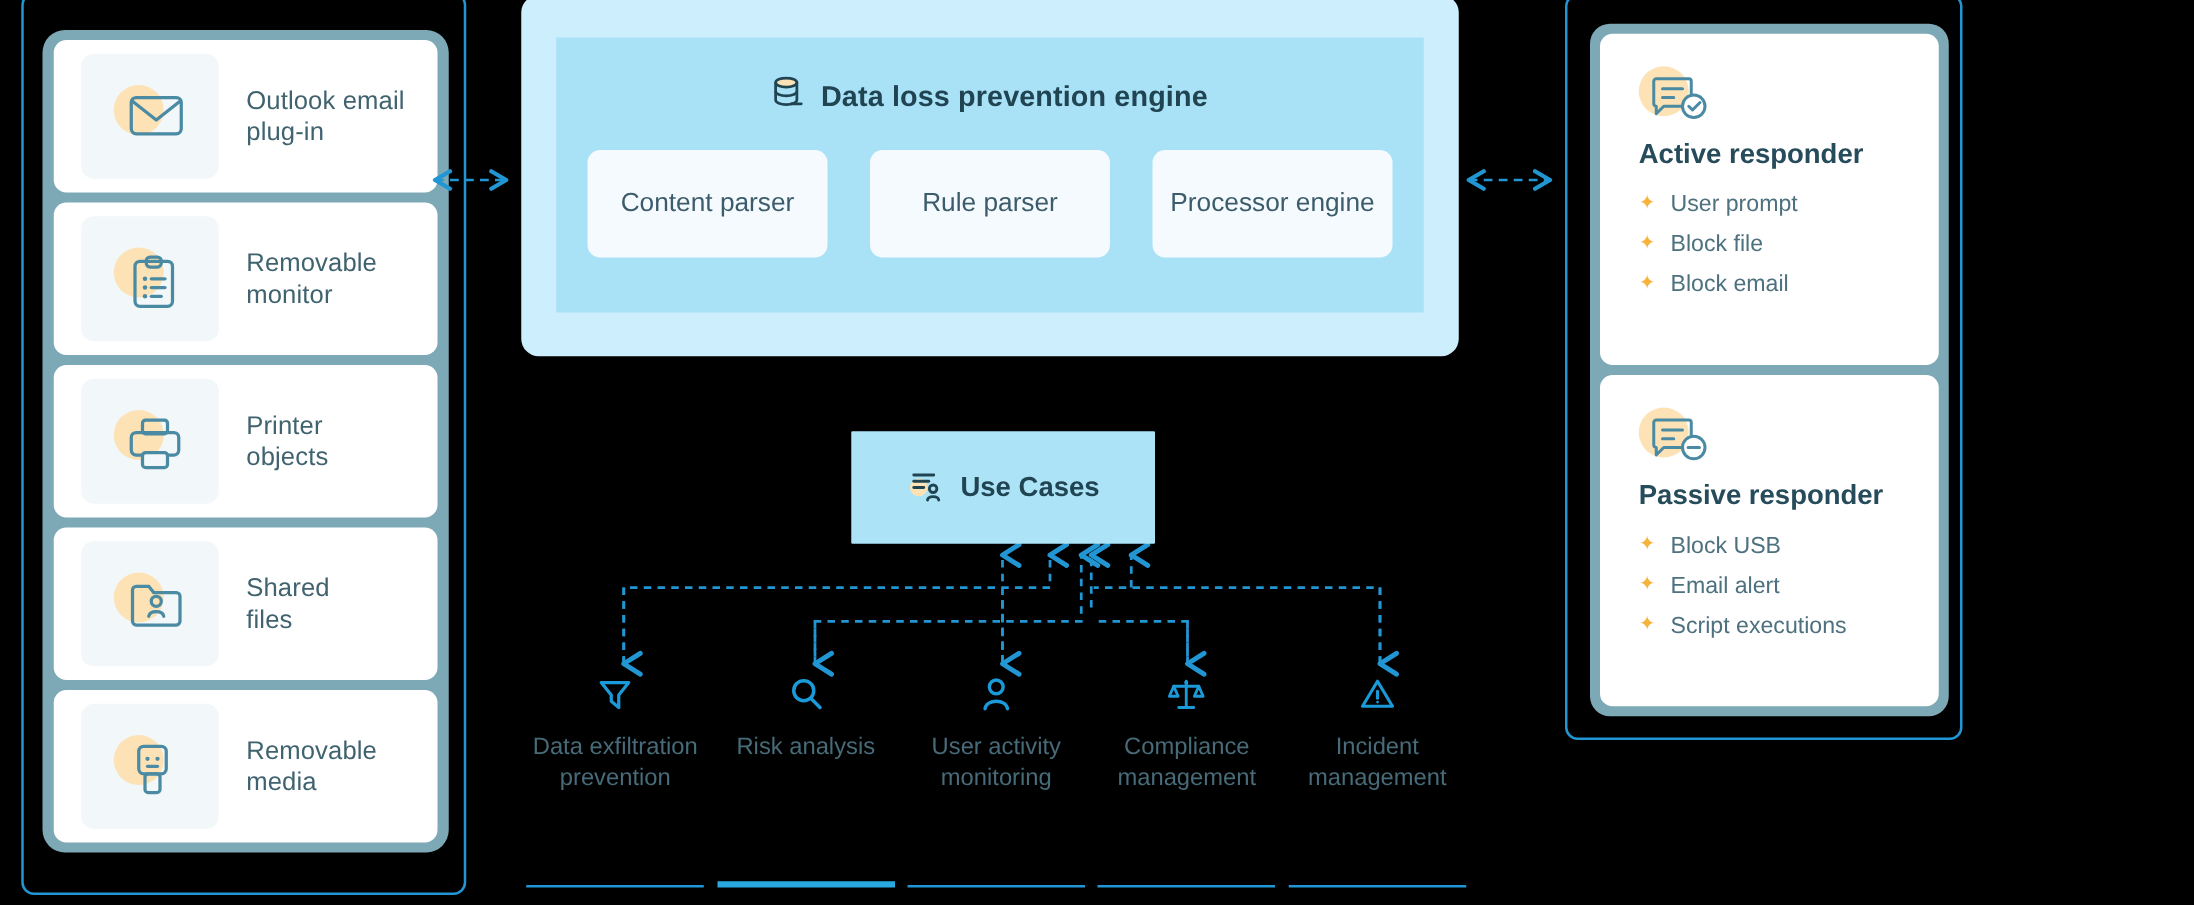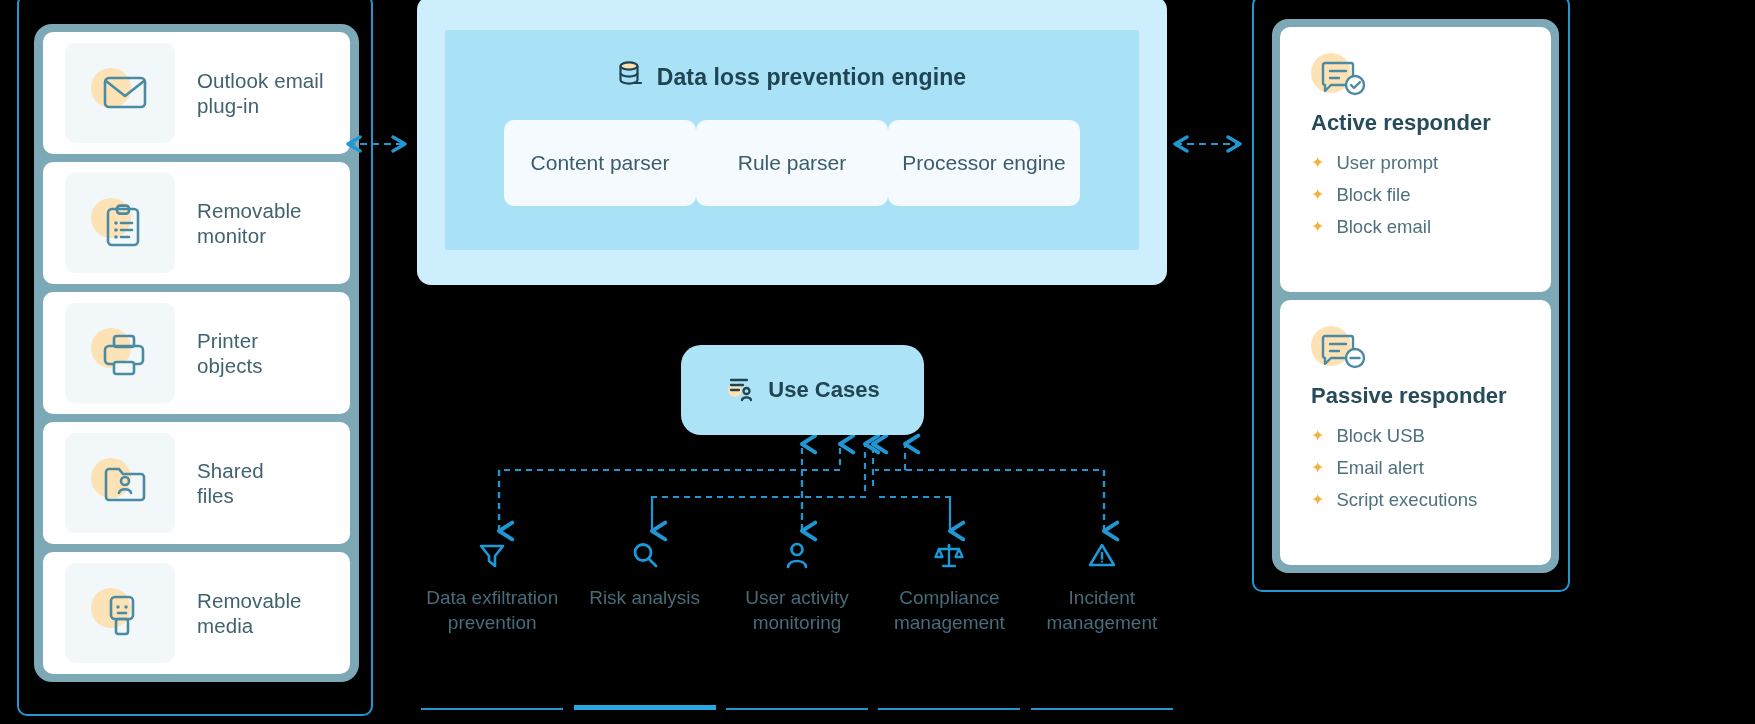--- a/index.html
+++ b/index.html
@@ -69,37 +69,37 @@
   }
   #dlp-title {
     display: flex; align-items: center; justify-content: center;
     gap: 13px; height: 58px; margin-top: 18px;
   }
   #dlp-title-text {
     font-size: 23px; font-weight: bold; color: #214452;
     letter-spacing: .1px;
   }
   #dlp-cards {
-    display: flex; justify-content: center; 
+    display: flex; justify-content: center; gap: 34px;
     margin-top: 14px;
   }
   .dlp-card {
     width: 192px; height: 86px;
     background: #f4fafd;
     border-radius: 10px;
     display: flex; align-items: center; justify-content: center;
     font-size: 21px; color: #3c5c6b;
   }
 
   
   #usecases {
     position: absolute; left: 681px; top: 345px;
     width: 243px; height: 90px;
     background: #ace3f7;
-    border-radius: 20px;
+    border-radius: 1px;
     display: flex; align-items: center; justify-content: center;
     gap: 13px;
   }
   #usecases-text {
     font-size: 22px; font-weight: bold; color: #214452;
   }
 
   
   #connectors { position: absolute; left: 0; top: 0; width: 1755px; height: 724px; }
 

